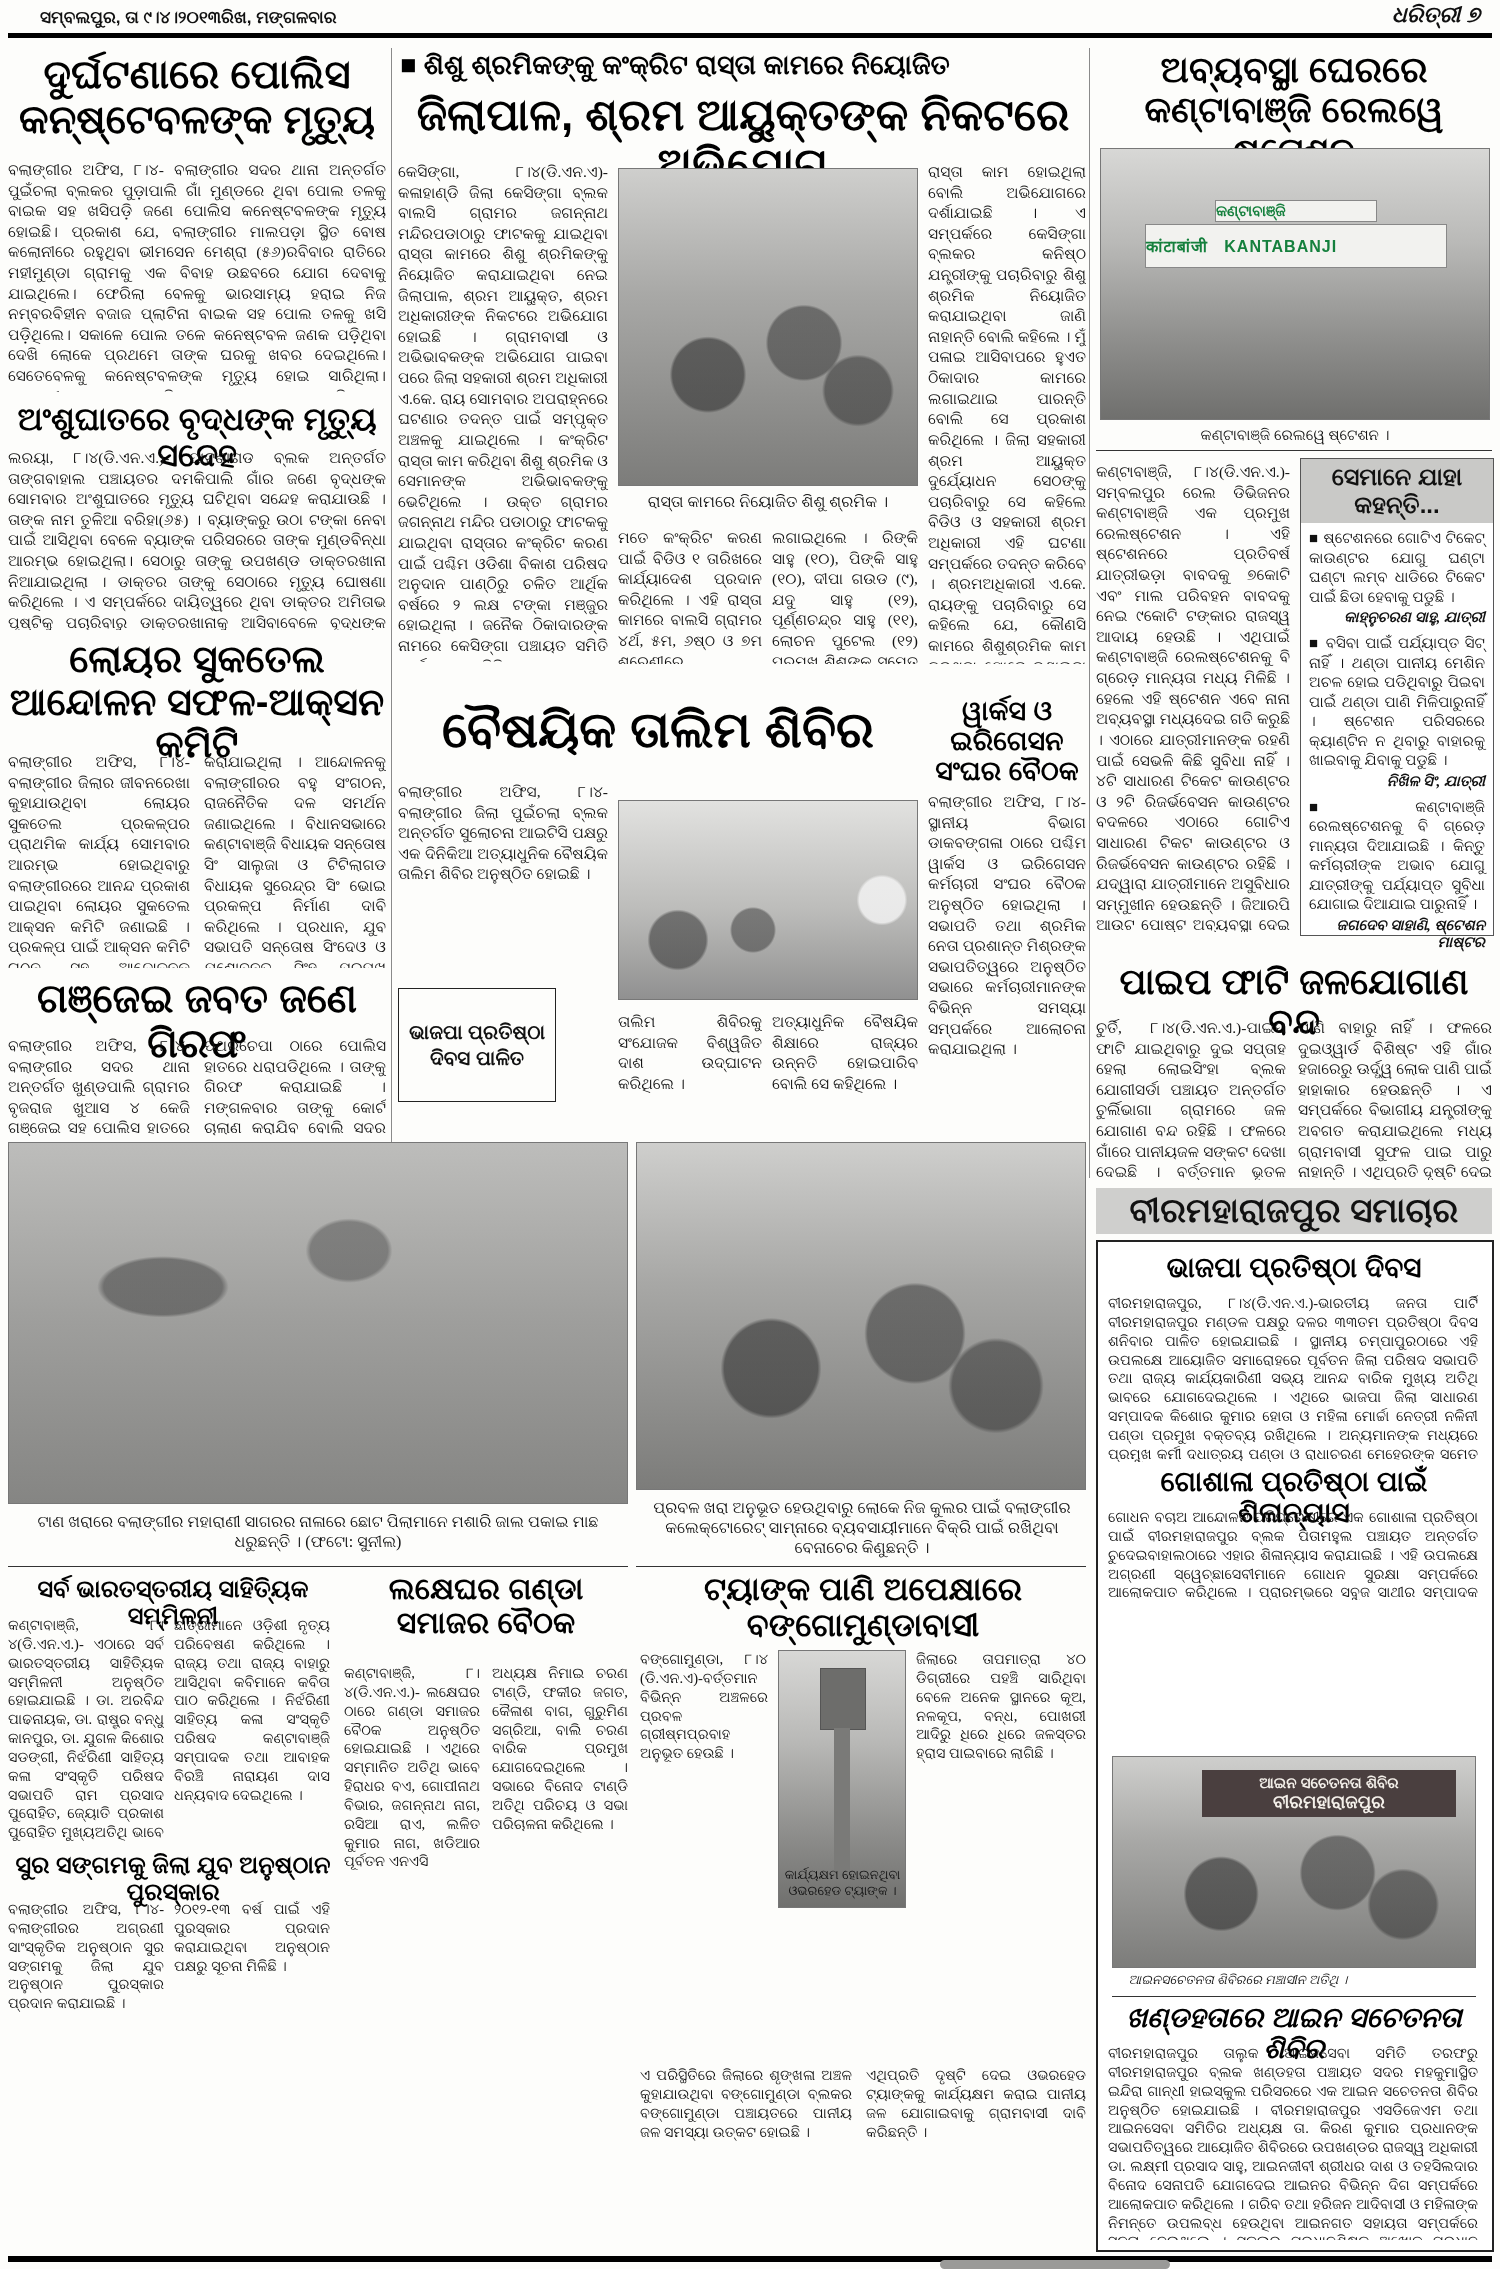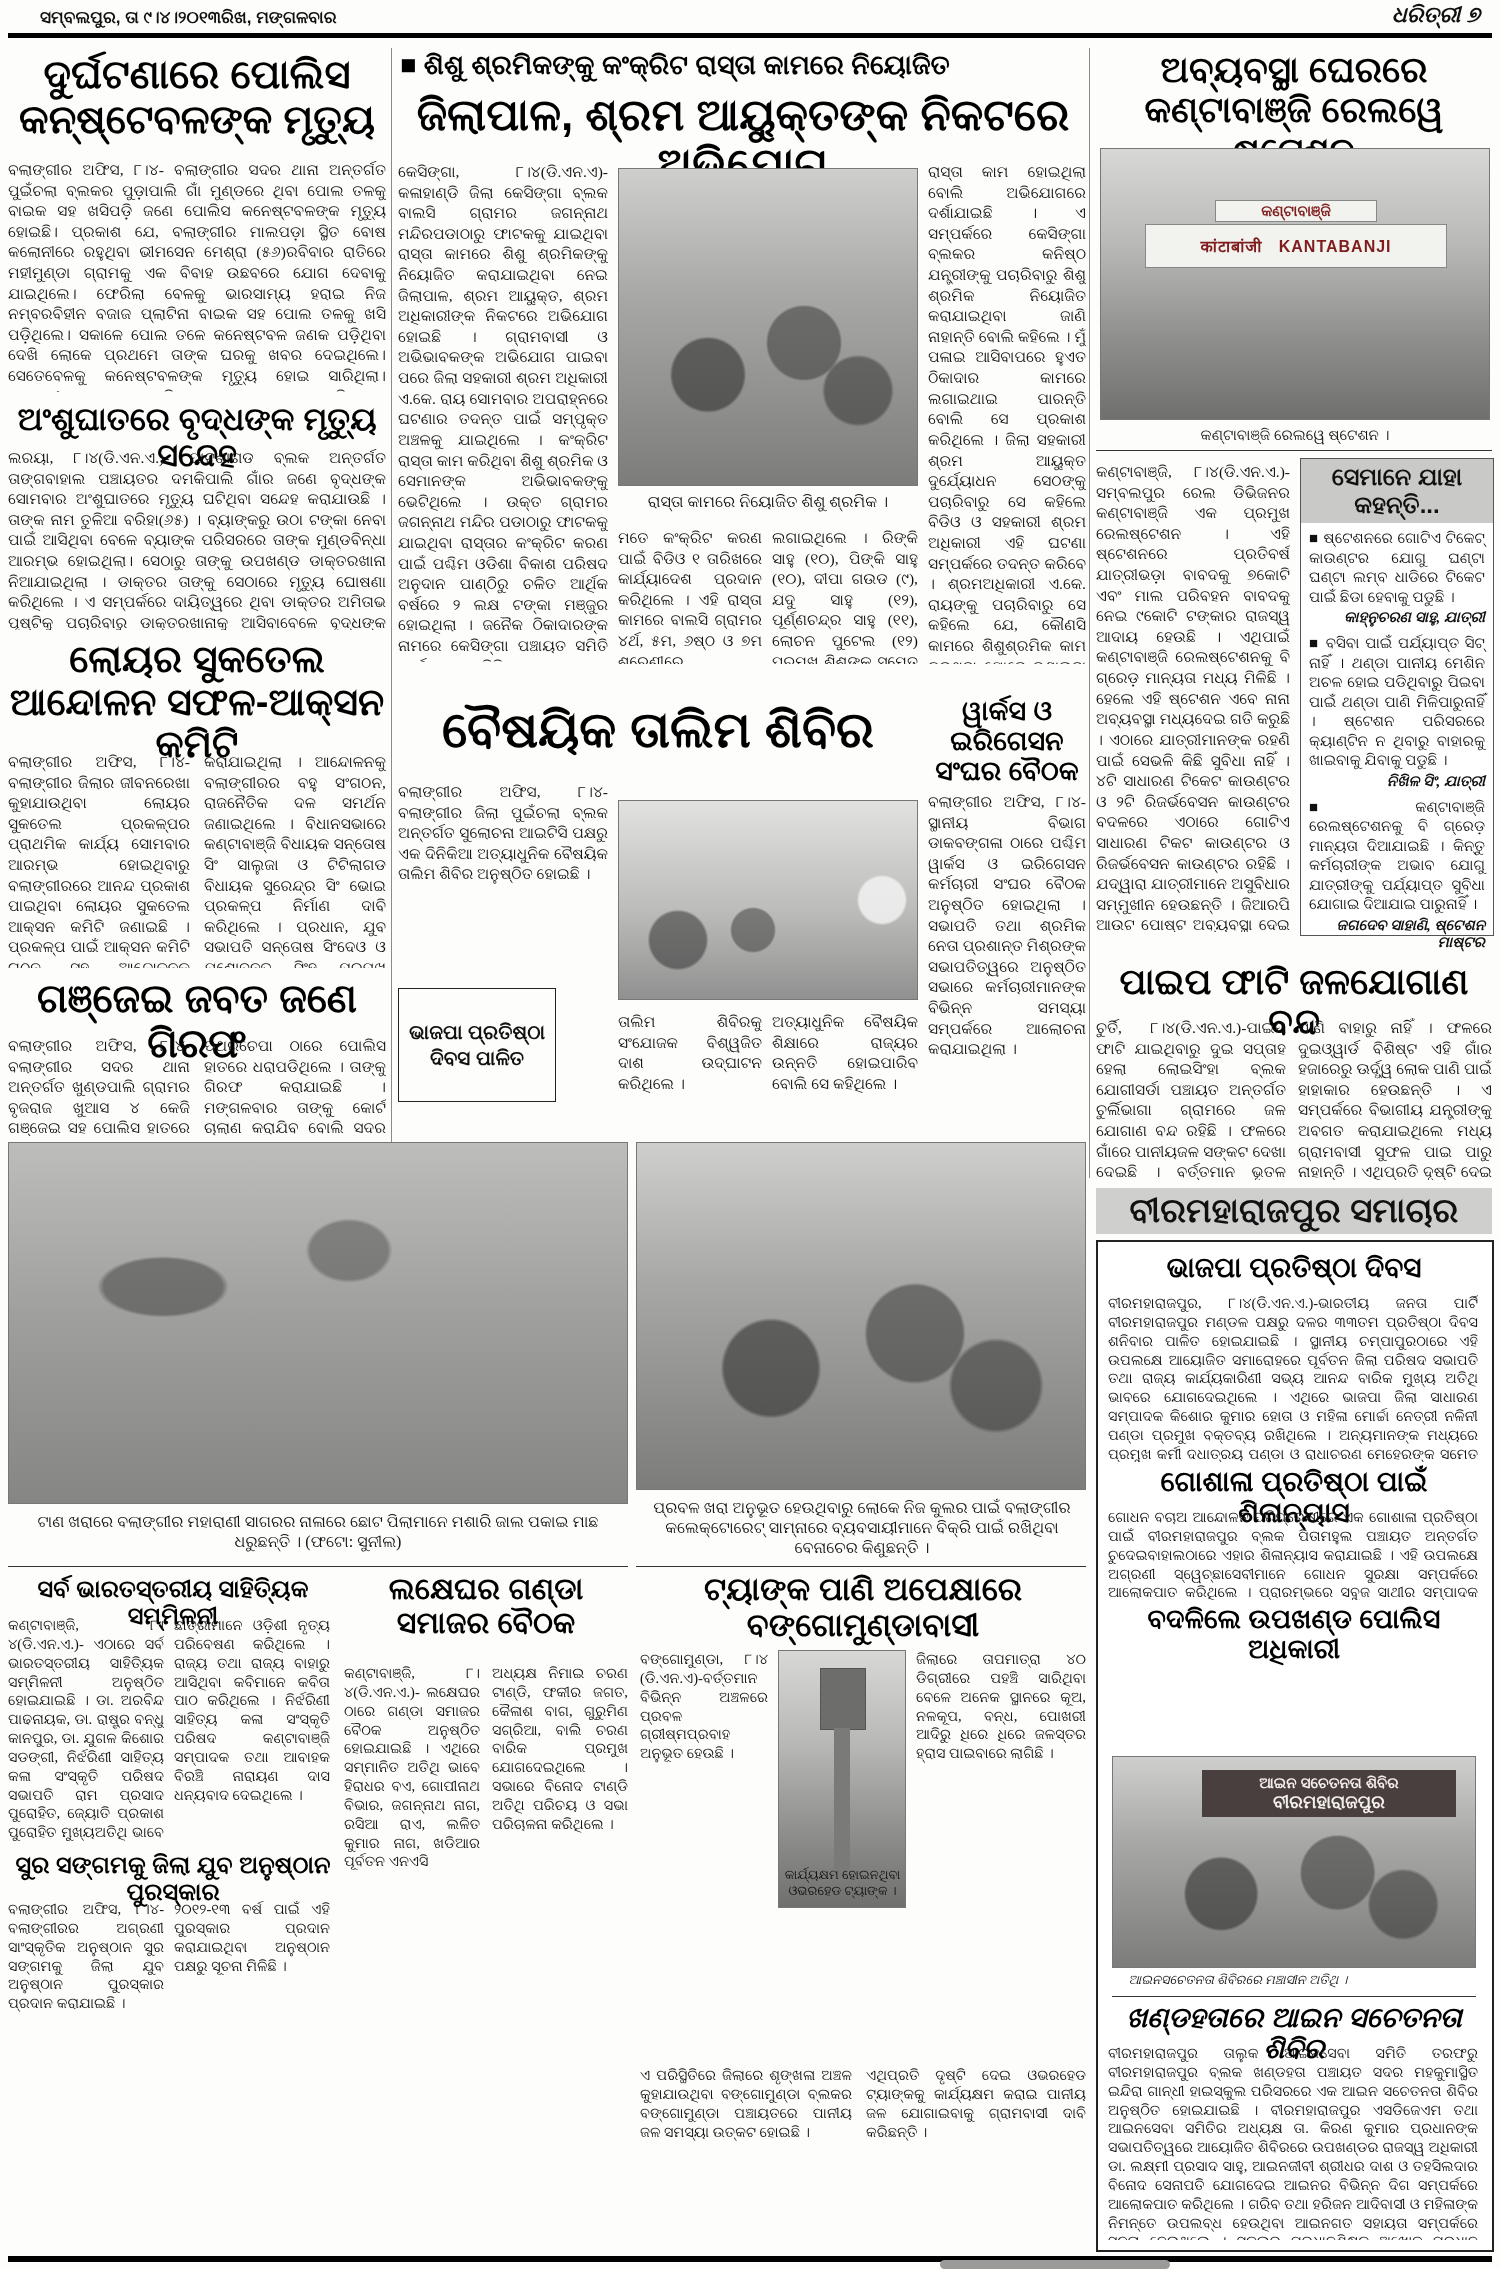--- a/index.html
+++ b/index.html
@@ -31,21 +31,21 @@
   .quotebox{border:1px solid #555;background:#fff;}
   .qtitle{font-family:"Liberation Sans",sans-serif;font-weight:700;font-size:24px;text-align:center;
           background:#c9c9c7;padding:4px 0;}
   .qtext{font-size:15px;line-height:1.3;text-align:justify;}
   .qby{font-size:15px;font-weight:700;font-style:italic;text-align:right;margin:2px 0 8px 0;}
   .secbar{font-family:"Liberation Sans",sans-serif;font-weight:700;font-size:34px;text-align:center;
           background:#cfcfcd;line-height:1.35;}
   .bmrbox{border:2px solid #222;background:#fff;}
   .notebox{border:1px solid #222;display:flex;align-items:center;justify-content:center;
            font-family:"Liberation Sans",sans-serif;font-weight:700;font-size:20px;text-align:center;line-height:1.3;padding:4px;}
-  .sign{background:#f2f2ef;border:1px solid #888;color:#7f1d1d;font-weight:700;text-align:center;
+  .sign{background:#f2f2ef;border:1px solid #888;color:#15803d;font-weight:700;
         font-family:"Liberation Sans",sans-serif;}
   .banner{background:#4a3f3f;color:#f4f0ea;text-align:center;font-family:"Liberation Sans",sans-serif;font-weight:700;}
 </style>
 </head>
 <body>
 
 <div id="page">
 
   <div class="abs" style="left:40px;top:8px;width:700px;font-size:17px;font-weight:700;font-family:'Liberation Sans',sans-serif;">ସମ୍ବଲପୁର, ତା ୯।୪।୨୦୧୩ରିଖ, ମଙ୍ଗଳବାର</div>
   <div class="abs" style="left:1360px;top:2px;width:120px;text-align:right;font-size:22px;font-weight:700;font-style:italic;font-family:'Liberation Sans',sans-serif;">
@@ -132,21 +132,20 @@
 
   <div class="abs secbar" style="left:1096px;top:1188px;width:396px;height:46px;">ବୀରମହାରାଜପୁର ସମାଚାର</div>
   <div class="abs bmrbox" style="left:1096px;top:1240px;width:394px;height:1008px;"></div>
 
   <div class="abs hl" style="left:1108px;top:1252px;width:372px;font-size:28px;">ଭାଜପା ପ୍ରତିଷ୍ଠା ଦିବସ</div>
   <div class="abs bd-sm" style="left:1108px;top:1294px;width:370px;height:168px;">ବୀରମହାରାଜପୁର, ୮।୪(ଡି.ଏନ.ଏ.)-ଭାରତୀୟ ଜନତା ପାର୍ଟି ବୀରମହାରାଜପୁର ମଣ୍ଡଳ ପକ୍ଷରୁ ଦଳର ୩୩ତମ ପ୍ରତିଷ୍ଠା ଦିବସ ଶନିବାର ପାଳିତ ହୋଇଯାଇଛି । ସ୍ଥାନୀୟ ଚମ୍ପାପୁରଠାରେ ଏହି ଉପଲକ୍ଷେ ଆୟୋଜିତ ସମାରୋହରେ ପୂର୍ବତନ ଜିଲା ପରିଷଦ ସଭାପତି ତଥା ରାଜ୍ୟ କାର୍ଯ୍ୟକାରିଣୀ ସଭ୍ୟ ଆନନ୍ଦ ବାରିକ ମୁଖ୍ୟ ଅତିଥି ଭାବରେ ଯୋଗଦେଇଥିଲେ । ଏଥିରେ ଭାଜପା ଜିଲା ସାଧାରଣ ସମ୍ପାଦକ କିଶୋର କୁମାର ହୋତା ଓ ମହିଳା ମୋର୍ଚ୍ଚା ନେତ୍ରୀ ନଳିନୀ ପଣ୍ଡା ପ୍ରମୁଖ ବକ୍ତବ୍ୟ ରଖିଥିଲେ । ଅନ୍ୟମାନଙ୍କ ମଧ୍ୟରେ ପ୍ରମୁଖ କର୍ମୀ ଦଧାତ୍ରୟ ପଣ୍ଡା ଓ ରାଧାଚରଣ ମେହେରଙ୍କ ସମେତ ବହୁ କାର୍ଯ୍ୟକର୍ତ୍ତା ଓ କର୍ମୀ ଉପସ୍ଥିତ ଥିଲେ ।</div>
 
   <div class="abs hl" style="left:1108px;top:1466px;width:372px;font-size:28px;">ଗୋଶାଳା ପ୍ରତିଷ୍ଠା ପାଇଁ ଶିଳାନ୍ୟାସ</div>
   <div class="abs bd-sm" style="left:1108px;top:1508px;width:370px;height:92px;">ଗୋଧନ ବଚାଅ ଆନ୍ଦୋଳନ ପରିପ୍ରେକ୍ଷୀରେ ଏକ ଗୋଶାଳା ପ୍ରତିଷ୍ଠା ପାଇଁ ବୀରମହାରାଜପୁର ବ୍ଲକ ପିତାମହୁଲ ପଞ୍ଚାୟତ ଅନ୍ତର୍ଗତ ଚୁଦେଇବାହାଲଠାରେ ଏହାର ଶିଳାନ୍ୟାସ କରାଯାଇଛି । ଏହି ଉପଲକ୍ଷେ ଅଗ୍ରଣୀ ସ୍ୱେଚ୍ଛାସେବୀମାନେ ଗୋଧନ ସୁରକ୍ଷା ସମ୍ପର୍କରେ ଆଲୋକପାତ କରିଥିଲେ । ପ୍ରାରମ୍ଭରେ ସବୁଜ ସାଥୀର ସମ୍ପାଦକ ତ୍ରିଲୋଚନ ମେହେର ଉଦ୍ଦେଶ୍ୟ ଛାପନ କରିଥିଲେ ।</div>
 
-  <div class="abs hl" style="left:1108px;top:1604px;width:372px;font-size:27px;">ବଦଳିଲେ ଉପଖଣ୍ଡ ପୋଲିସ ଅଧିକାରୀ</div>
 
   <div class="abs photo dark" style="left:1112px;top:1756px;width:364px;height:212px;">
     <div class="banner abs" style="left:90px;top:14px;width:250px;padding:4px 2px;">
       <div style="font-size:15px;text-align:center;">ଆଇନ ସଚେତନତା ଶିବିର</div>
       <div style="font-size:18px;">ବୀରମହାରାଜପୁର</div>
     </div>
   </div>
   <div class="abs cap" style="left:1056px;top:1972px;width:364px;font-size:13px;font-style:italic;">ଆଇନସଚେତନତା ଶିବିରରେ ମଞ୍ଚାସୀନ ଅତିଥି ।</div>
   <div class="abs hthin" style="left:1112px;top:1996px;width:364px;"></div>
 

